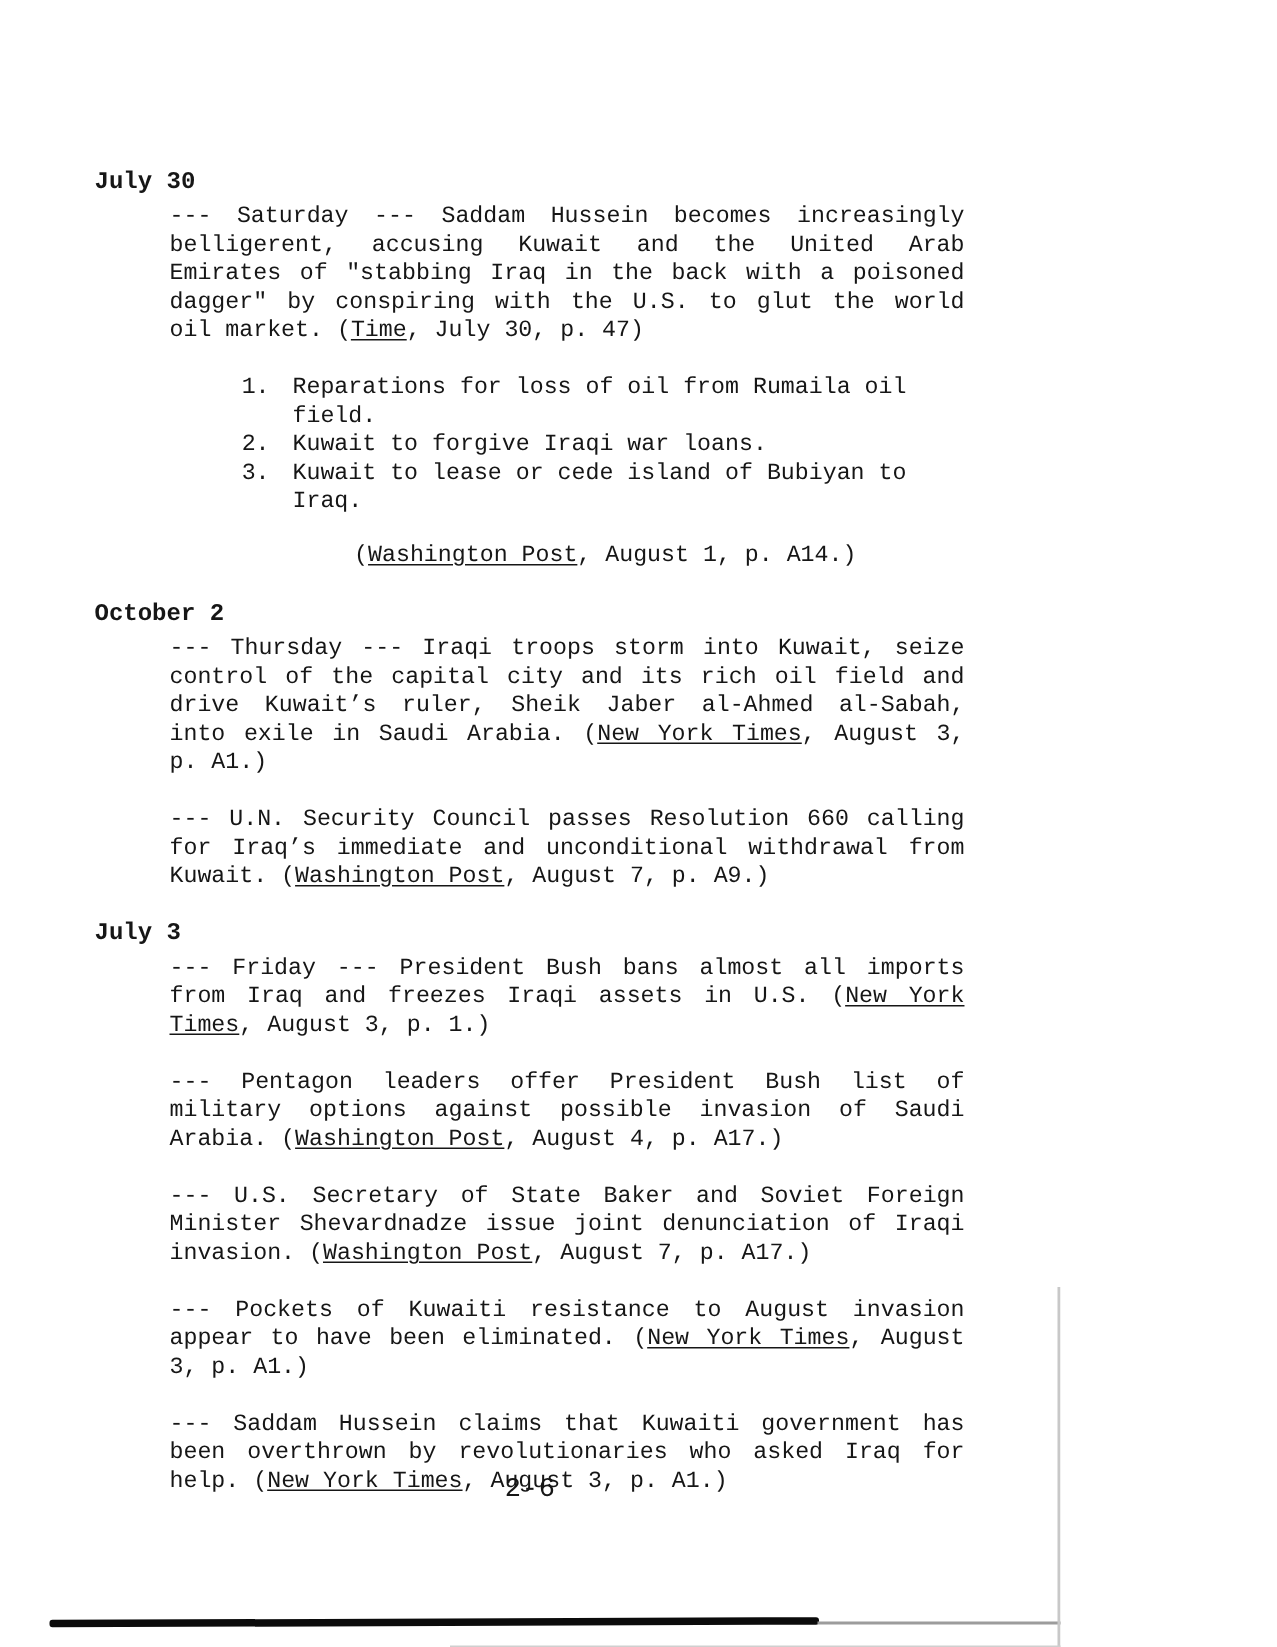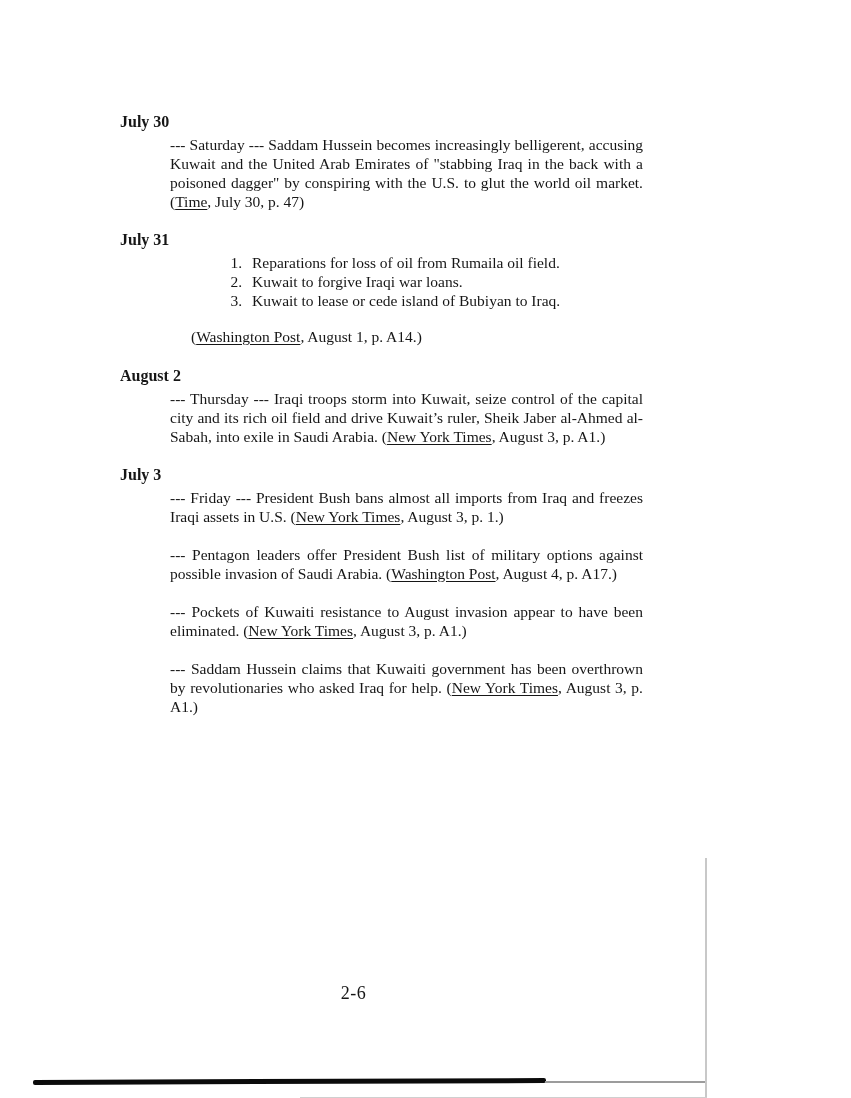--- a/index.html
+++ b/index.html
@@ -1,48 +1,48 @@
 <!DOCTYPE html>
 <html><head>
 <meta charset="utf-8">
 <style>
   html, body { margin: 0; padding: 0; background: #ffffff; }
   .page {
     position: relative;
     width: 707px;
     height: 1098px;
     background: #ffffff;
-    font-family: Liberation Serif, serif;
+    font-family: Liberation Mono, monospace;
     color: #161616;
     font-size: 15.5px;
     line-height: 19px;
     box-sizing: border-box;
-    padding: 112px 64px 0 120px;
+    padding: 112px 64px 0 63px;
     overflow: hidden;
   }
   section.date-section { margin: 0 0 4px 0; }
   h2.date {
     font-size: 16px;
     font-weight: bold;
     margin: 0 0 4px 0;
     line-height: 19px;
   }
   p.entry {
     margin: 0 0 19px 50px;
     text-align: justify;
   }
   ol.demands {
     margin: 0 0 17px 0;
     padding-left: 126px;
     list-style: decimal outside;
   }
   ol.demands li { padding-left: 6px; }
   p.citation {
-    margin: 0 0 20px 71px;
-    text-align: left;
+    margin: 0 0 20px 101px;
+    text-align: center;
   }
   .src { text-decoration: underline; text-underline-offset: 2px; }
   .page-number {
     position: absolute;
     top: 984px;
     left: 0;
     width: 100%;
     text-align: center;
     font-size: 18px;
     letter-spacing: 0.5px;
@@ -87,38 +87,39 @@
 <body>
 
 <div class="page">
 
   <section class="date-section">
     <h2 class="date">July 30</h2>
     <p class="entry"><span>--- Saturday --- Saddam Hussein becomes increasingly belligerent, accusing Kuwait and the United Arab Emirates of "stabbing Iraq in the back with a poisoned dagger" by conspiring with the U.S. to glut the world oil market.  (</span><span class="src">Time</span><span>, July 30, p. 47)</span></p>
   </section>
 
   <section class="date-section">
-    <h2 class="date">July 31</h2>
     <ol class="demands">
       <li>Reparations for loss of oil from Rumaila oil field.</li>
       <li>Kuwait to forgive Iraqi war loans.</li>
       <li>Kuwait to lease or cede island of Bubiyan to Iraq.</li>
     </ol>
     <p class="citation"><span>(</span><span class="src">Washington Post</span><span>, August 1, p. A14.)</span></p>
   </section>
 
   <section class="date-section">
-    <h2 class="date">August 2</h2>
+    <h2 class="date">October 2</h2>
     <p class="entry"><span>--- Thursday --- Iraqi troops storm into Kuwait, seize control of the capital city and its rich oil field and drive Kuwait’s ruler, Sheik Jaber al-Ahmed al-Sabah, into exile in Saudi Arabia. (</span><span class="src">New York Times</span><span>, August 3, p. A1.)</span></p>
+    <p class="entry"><span>--- U.N. Security Council passes Resolution 660 calling for Iraq’s immediate and unconditional withdrawal from Kuwait. (</span><span class="src">Washington Post</span><span>, August 7, p. A9.)</span></p>
   </section>
 
   <section class="date-section">
     <h2 class="date">July 3</h2>
     <p class="entry"><span>--- Friday --- President Bush bans almost all imports from Iraq and freezes Iraqi assets in U.S. (</span><span class="src">New York Times</span><span>, August 3, p. 1.)</span></p>
     <p class="entry"><span>--- Pentagon leaders offer President Bush list of military options against possible invasion of Saudi Arabia. (</span><span class="src">Washington Post</span><span>, August 4, p. A17.)</span></p>
+    <p class="entry"><span>--- U.S. Secretary of State Baker and Soviet Foreign Minister Shevardnadze issue joint denunciation of Iraqi invasion. (</span><span class="src">Washington Post</span><span>, August 7, p. A17.)</span></p>
     <p class="entry"><span>--- Pockets of Kuwaiti resistance to August invasion appear to have been eliminated. (</span><span class="src">New York Times</span><span>, August 3, p. A1.)</span></p>
     <p class="entry"><span>--- Saddam Hussein claims that Kuwaiti government has been overthrown by revolutionaries who asked Iraq for help. (</span><span class="src">New York Times</span><span>, August 3, p. A1.)</span></p>
   </section>
 
   <div class="page-number">2-6</div>
 
   <div class="artifact-dark"></div>
   <div class="artifact-light"></div>
   <div class="edge-right"></div>
   <div class="edge-bottom"></div>

